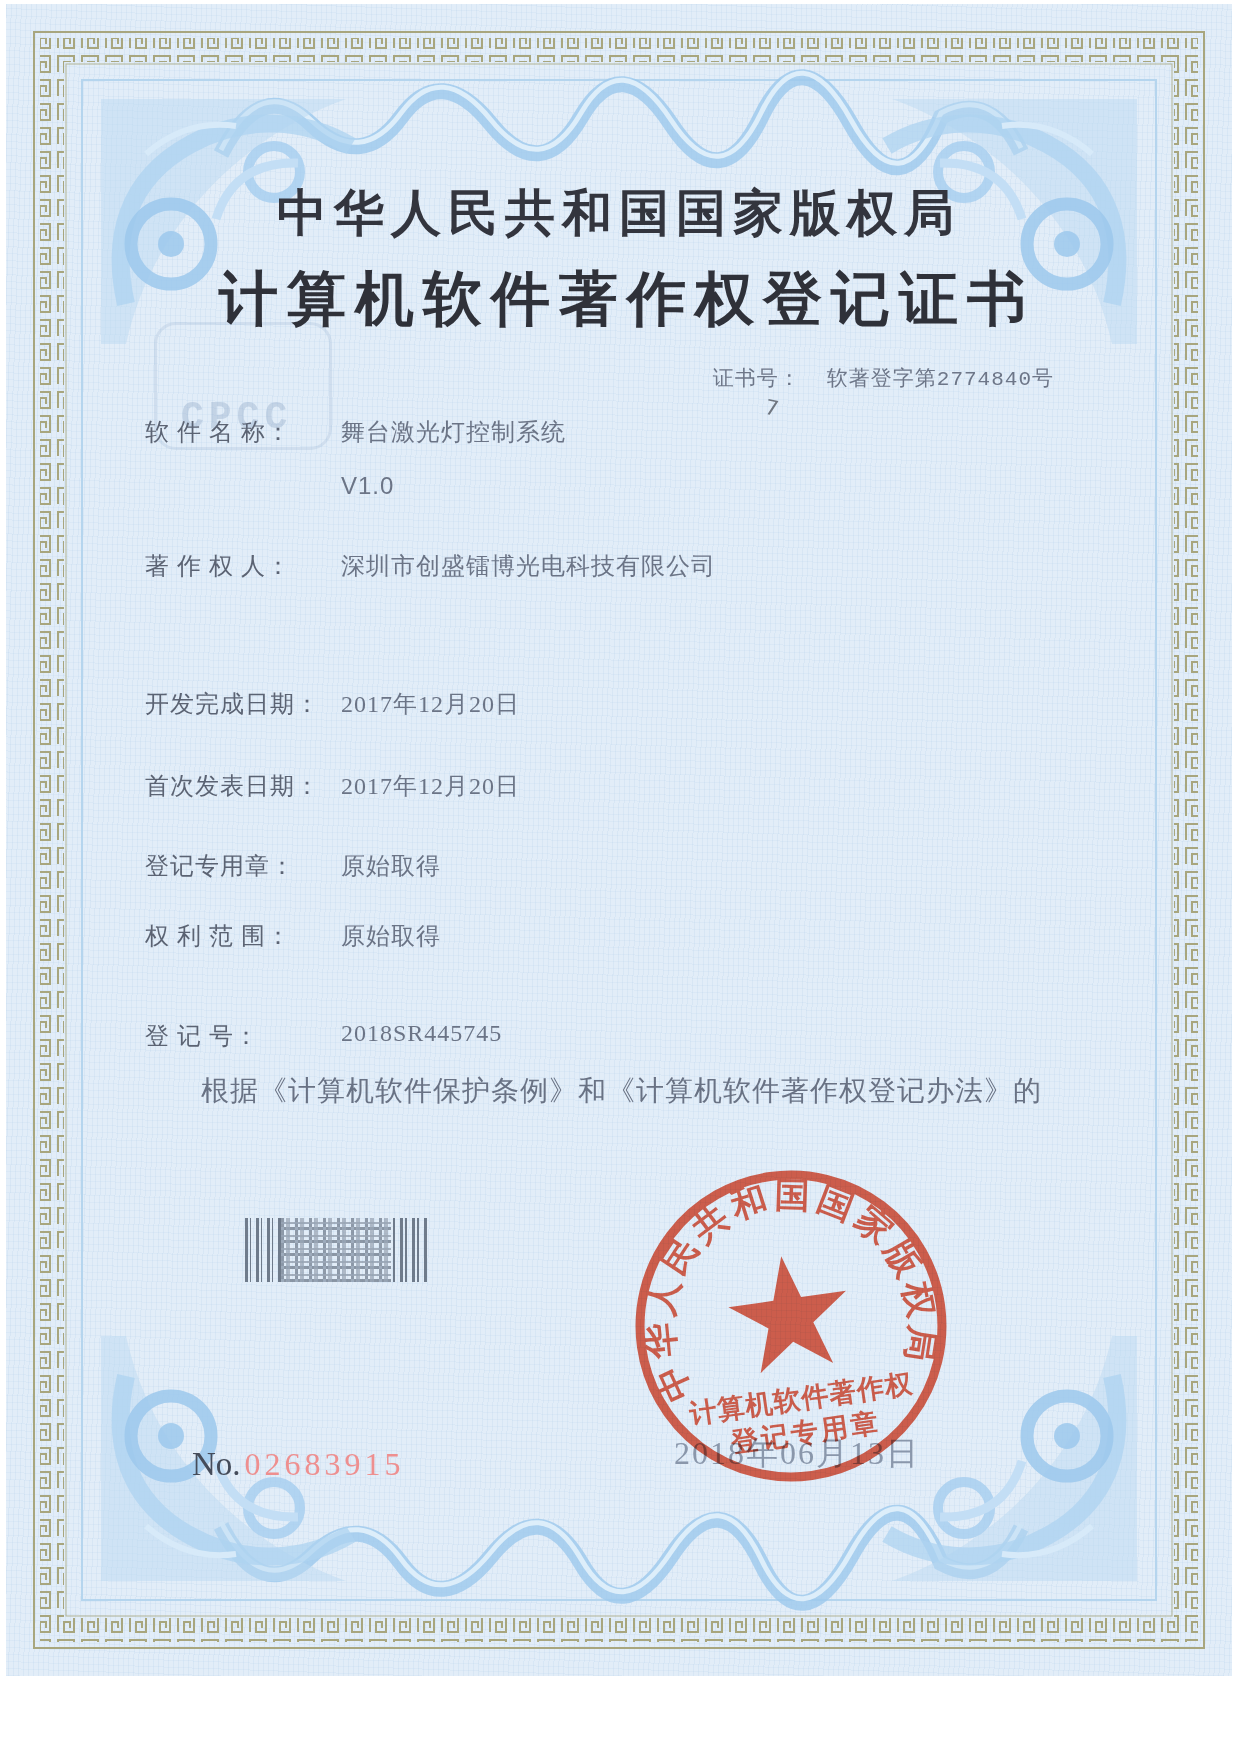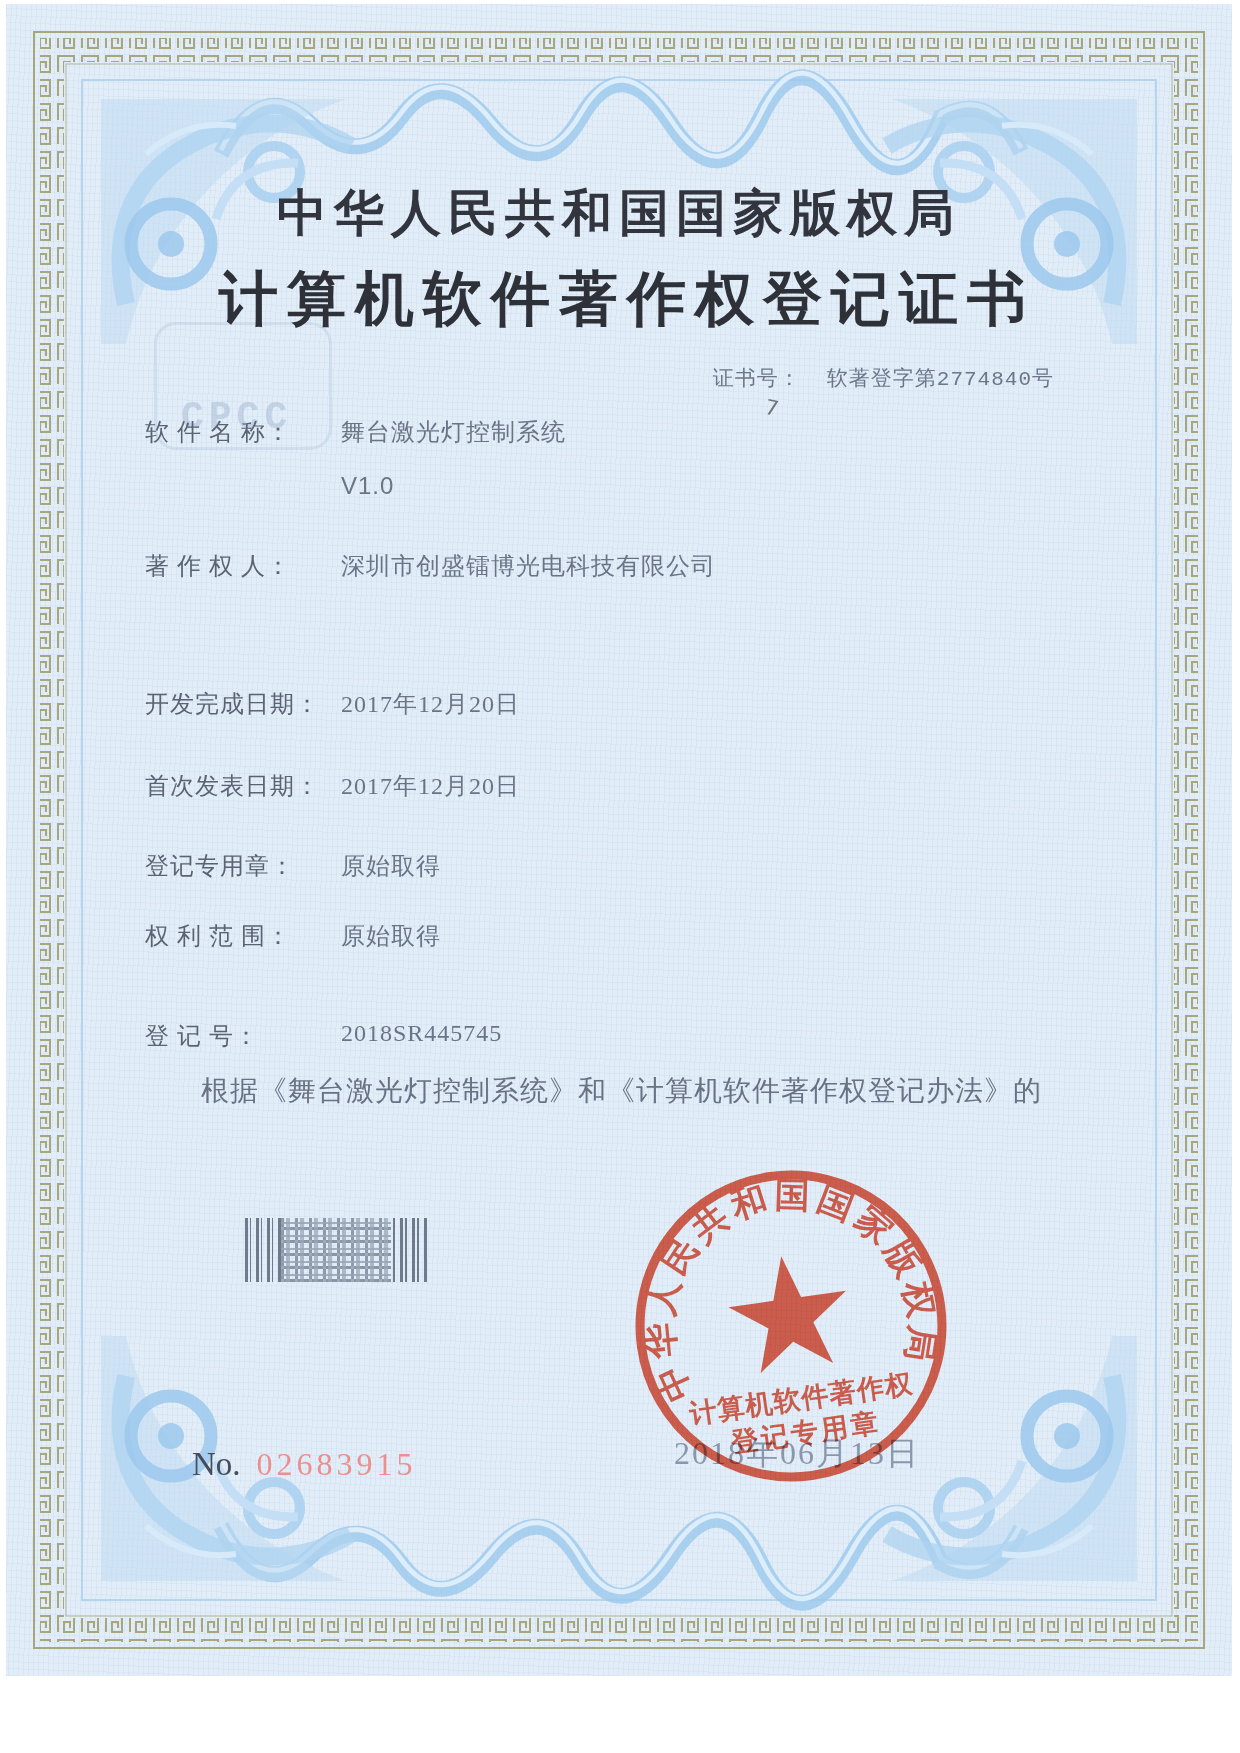--- a/index.html
+++ b/index.html
@@ -58,21 +58,21 @@
     background-blend-mode:screen;opacity:.9;
   }
   .issue-date{
     position:absolute;left:668px;top:1428px;font-size:32px;color:#8a97ab;letter-spacing:2px;
   }
   .seal{
     position:absolute;left:624px;top:1161px;width:322px;height:322px;
     transform:rotate(-8deg);mix-blend-mode:multiply;opacity:.92;
   }
   .footer-no{position:absolute;left:186px;top:1442px;font-size:33px;color:#454c5a;}
-  .footer-no .num{color:#ee8f8f;letter-spacing:4px;margin-left:16px;font-size:32px;}
+  .footer-no .num{color:#ee8f8f;letter-spacing:4px;margin-left:4px;font-size:32px;}
 </style>
 </head>
 <body>
 
 <div class="page">
 
   <svg class="border-svg" width="1226" height="1672" viewBox="0 0 1226 1672">
     <defs>
       <pattern id="mea" width="24" height="24" patternUnits="userSpaceOnUse">
         <path d="M4,20 V4 H20 V20 H10 V10 H16 V16" fill="none" stroke="#a8a67e" stroke-width="2"></path>
@@ -147,21 +147,21 @@
   </div>
   <div class="row" style="top:916px">
     <span class="lab">权 利 范 围：</span>
     <span class="val">原始取得</span>
   </div>
   <div class="row" style="top:1016px">
     <span class="lab">登  记  号：</span>
     <span class="val">2018SR445745</span>
   </div>
 
-  <div class="para-line" style="top:1068px;padding-left:56px">根据《舞台激光灯控制系统》和《计算机软件著作权登记办法》的</div>
+  <div class="para-line" style="top:1068px;padding-left:56px">根据《计算机软件保护条例》和《计算机软件著作权登记办法》的</div>
 
   <div class="barcode">
     <div class="bc-left"></div>
     <div class="bc-mid"></div>
     <div class="bc-right"></div>
   </div>
 
   <div class="issue-date">2018年06月13日</div>
 
   <svg class="seal" viewBox="0 0 320 320">

